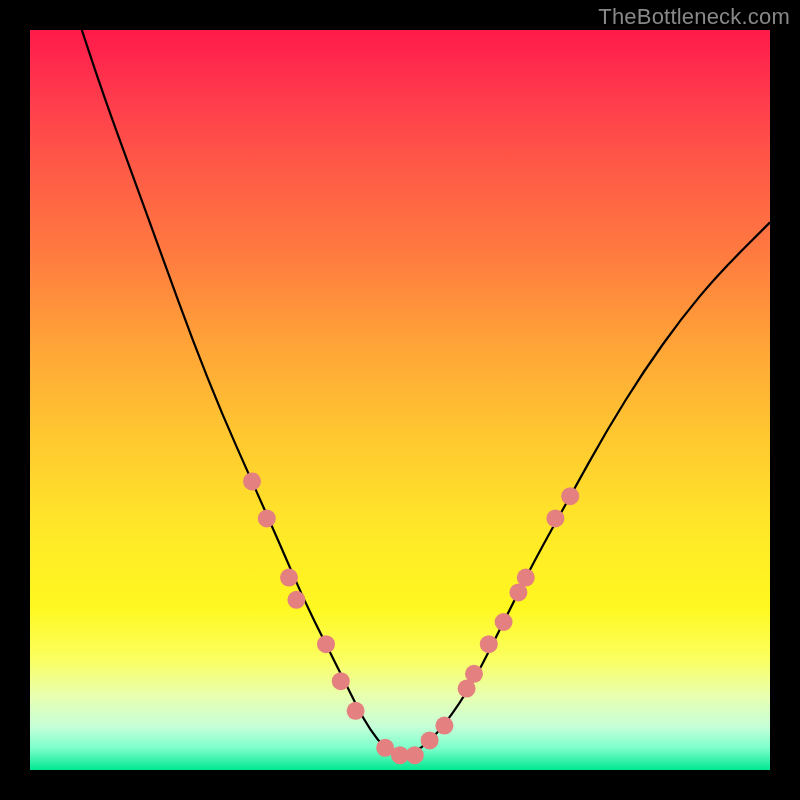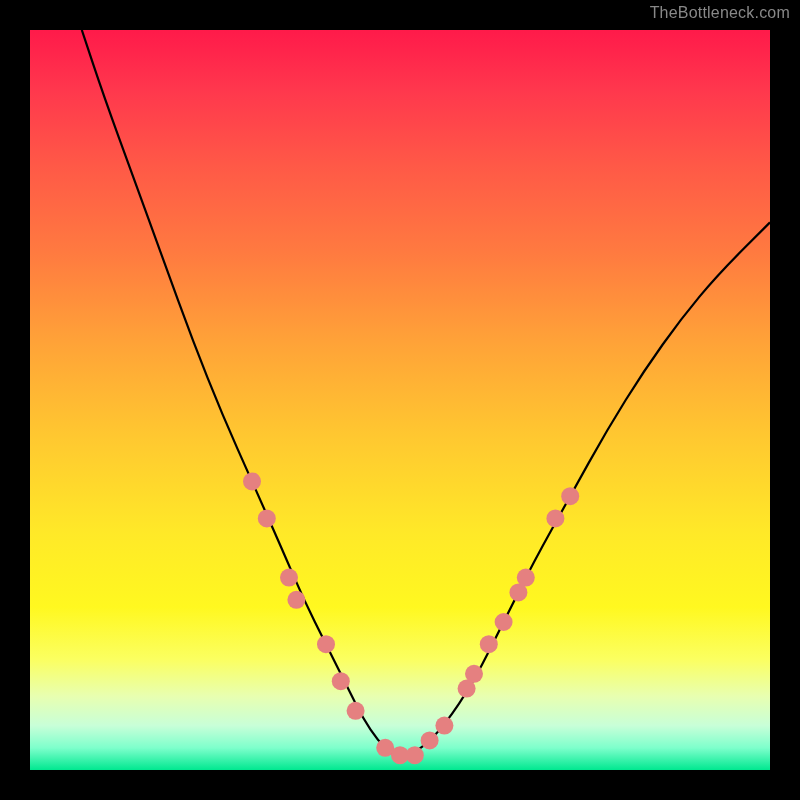--- a/index.html
+++ b/index.html
@@ -32,21 +32,21 @@
       #7effcc 97%,
       #00e890 100%
     );
   }
   .watermark {
     position: absolute;
     top: 4px;
     right: 10px;
     color: #888;
     font-family: Arial, sans-serif;
-    font-size: 16px;
+    font-size: 22px;
     letter-spacing: 0.2px;
   }
   .curve-layer {
     position: absolute;
     left: 30px;
     top: 30px;
     width: 740px;
     height: 740px;
   }
 </style>

